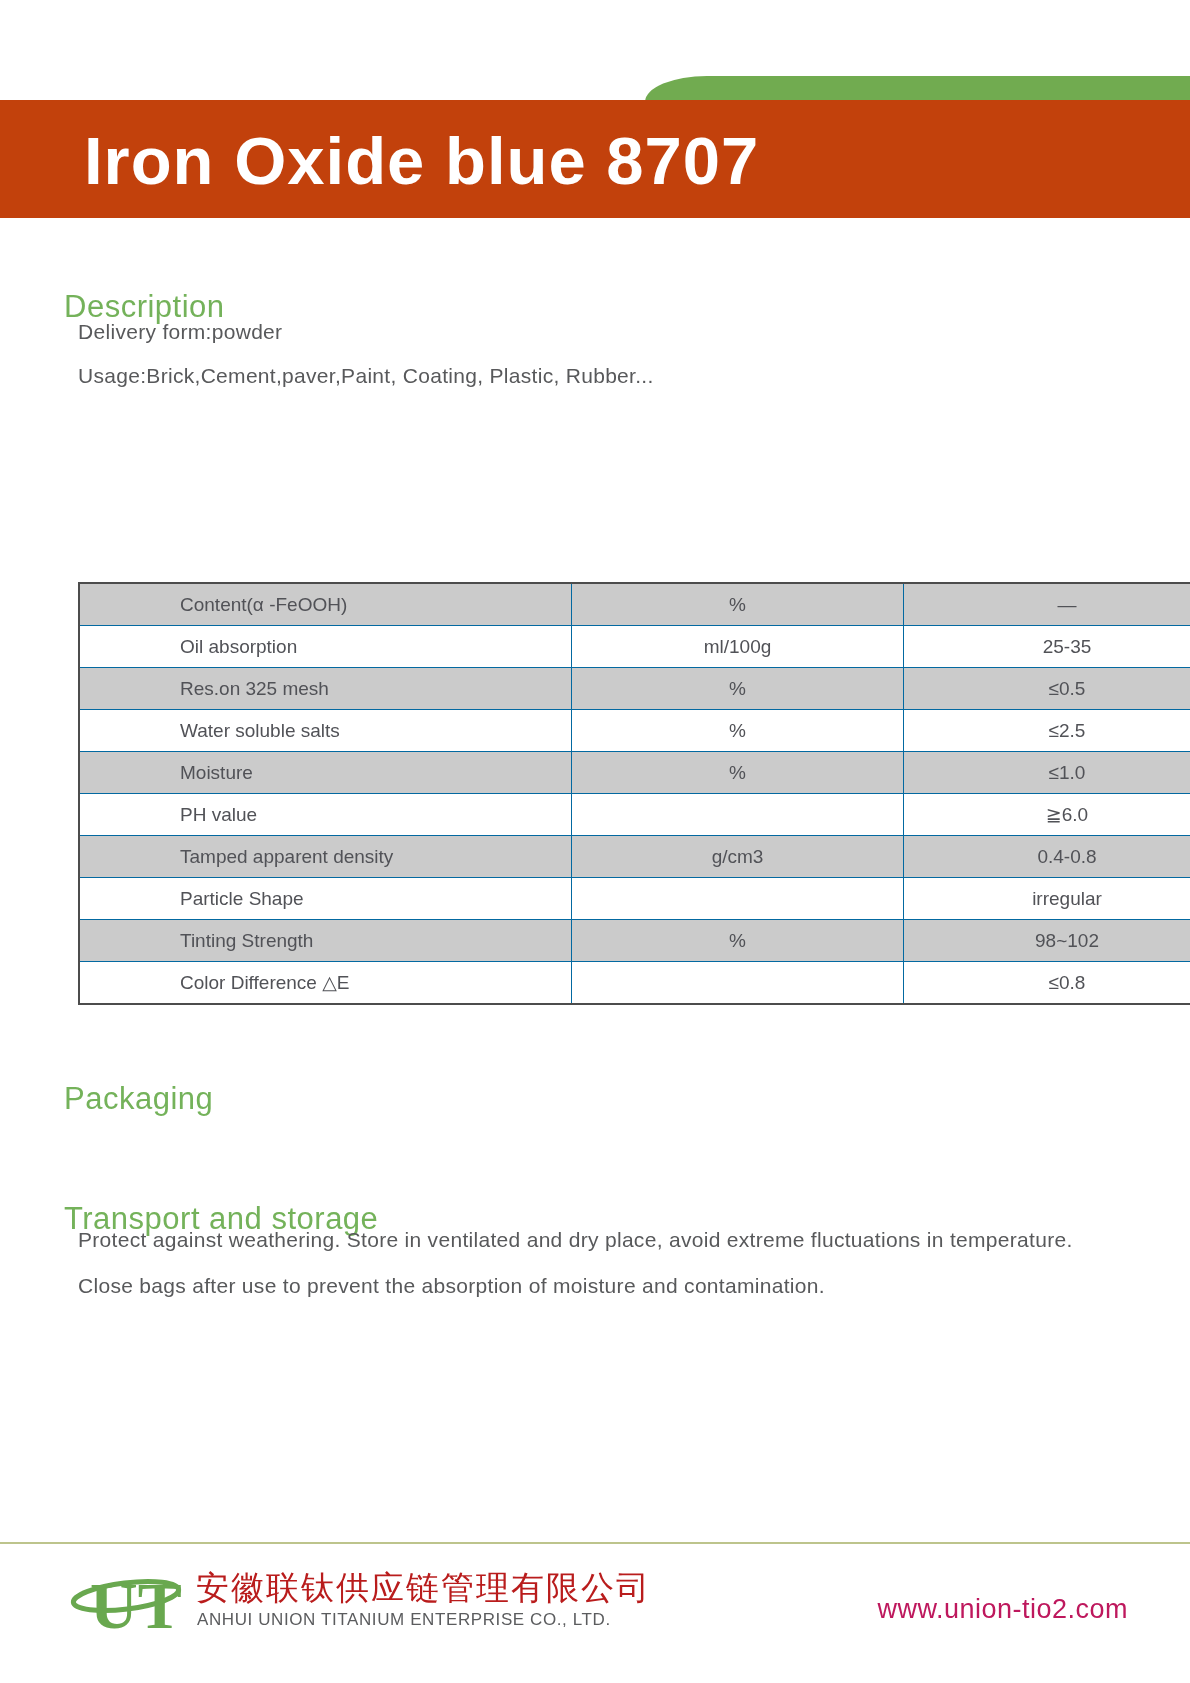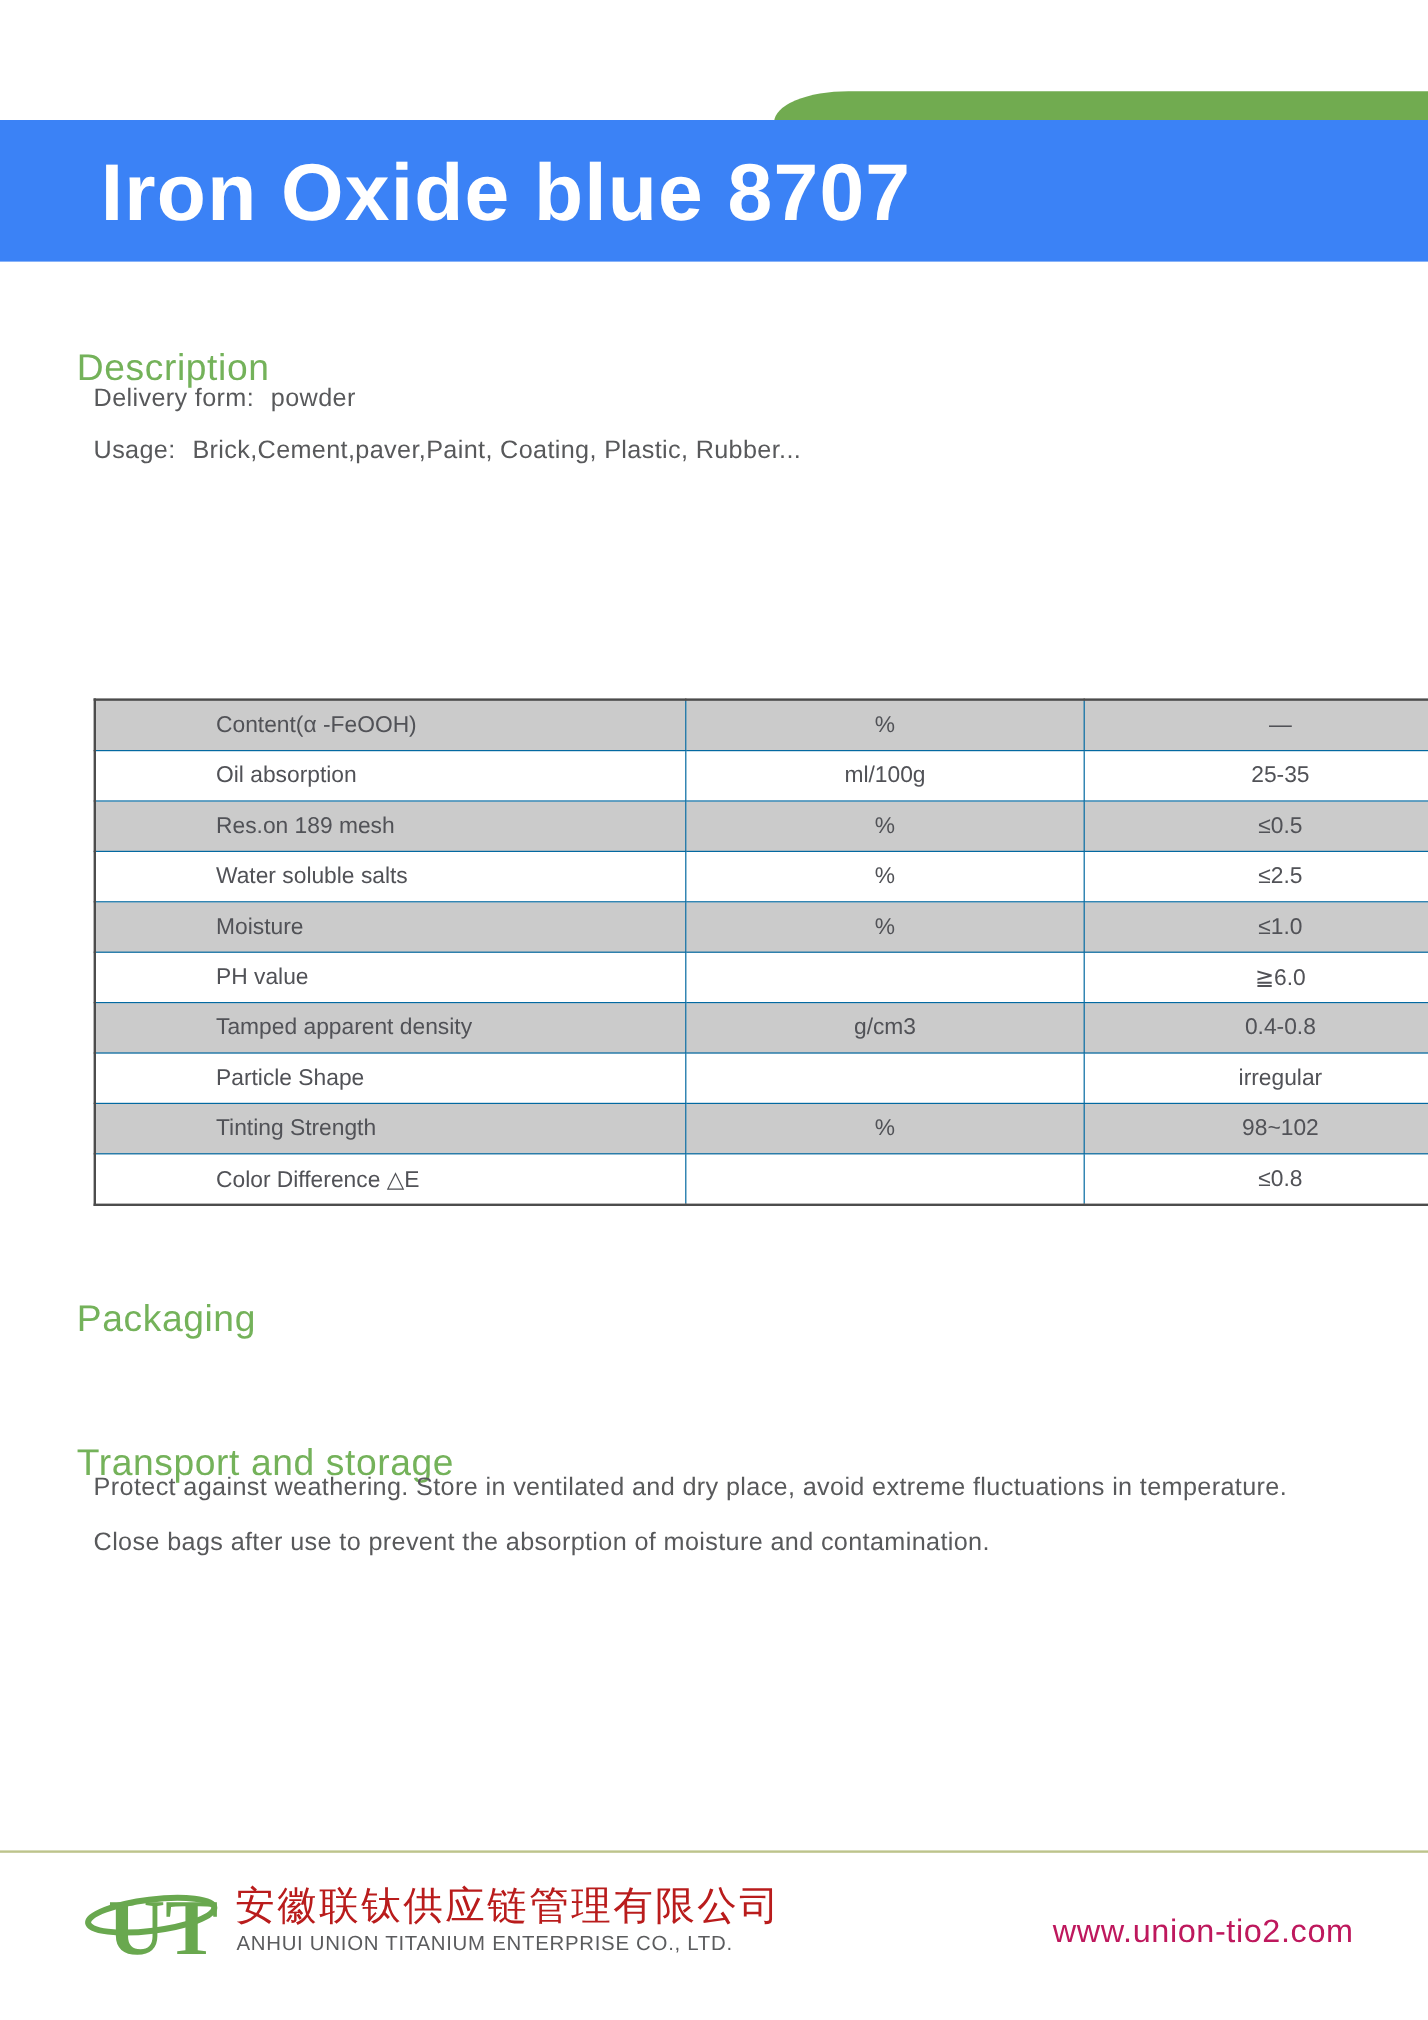--- a/index.html
+++ b/index.html
@@ -11,41 +11,41 @@
     overflow:hidden;
   }
   
   .green-tab{
     position:absolute;left:645px;right:0;top:76px;height:26px;
     background:#71ab50;
     border-top-left-radius:62px 26px;
   }
   .banner{
     position:absolute;left:0;right:0;top:100px;height:118px;
-    background:#3b82f6;
+    background:#c2410c;
   }
   .banner-title{
     position:absolute;left:84px;top:0;height:118px;
     line-height:122px;
     color:#ffffff;font-size:67px;font-weight:bold;letter-spacing:1px;
     white-space:nowrap;
   }
   
   .sec-heading{
     position:absolute;left:64px;
     color:#74b25a;font-size:31px;font-weight:400;letter-spacing:0.5px;
     white-space:nowrap;
     margin-top:25px;
   }
   .body-line{
     position:absolute;left:78px;right:40px;
     color:#58595b;font-size:21px;letter-spacing:0.3px;
     white-space:nowrap;
   }
-  .body-line .lbl{margin-right:14px;}
+  .body-line .lbl{}
   
   table.tech{
     position:absolute;left:78px;top:582px;
     width:1050px;
     border-collapse:collapse;table-layout:fixed;
     font-size:19px;color:#515257;
   }
   table.tech td{
     border:1px solid #0369a1;
     height:41px;
@@ -104,21 +104,21 @@
         <td class="c1">Content(α -FeOOH)</td>
         <td class="c2">%</td>
         <td class="c3">—</td>
       </tr>
       <tr>
         <td class="c1">Oil absorption</td>
         <td class="c2">ml/100g</td>
         <td class="c3">25-35</td>
       </tr>
       <tr>
-        <td class="c1">Res.on 189 mesh</td>
+        <td class="c1">Res.on 325 mesh</td>
         <td class="c2">%</td>
         <td class="c3">≤0.5</td>
       </tr>
       <tr>
         <td class="c1">Water soluble salts</td>
         <td class="c2">%</td>
         <td class="c3">≤2.5</td>
       </tr>
       <tr>
         <td class="c1">Moisture</td>

